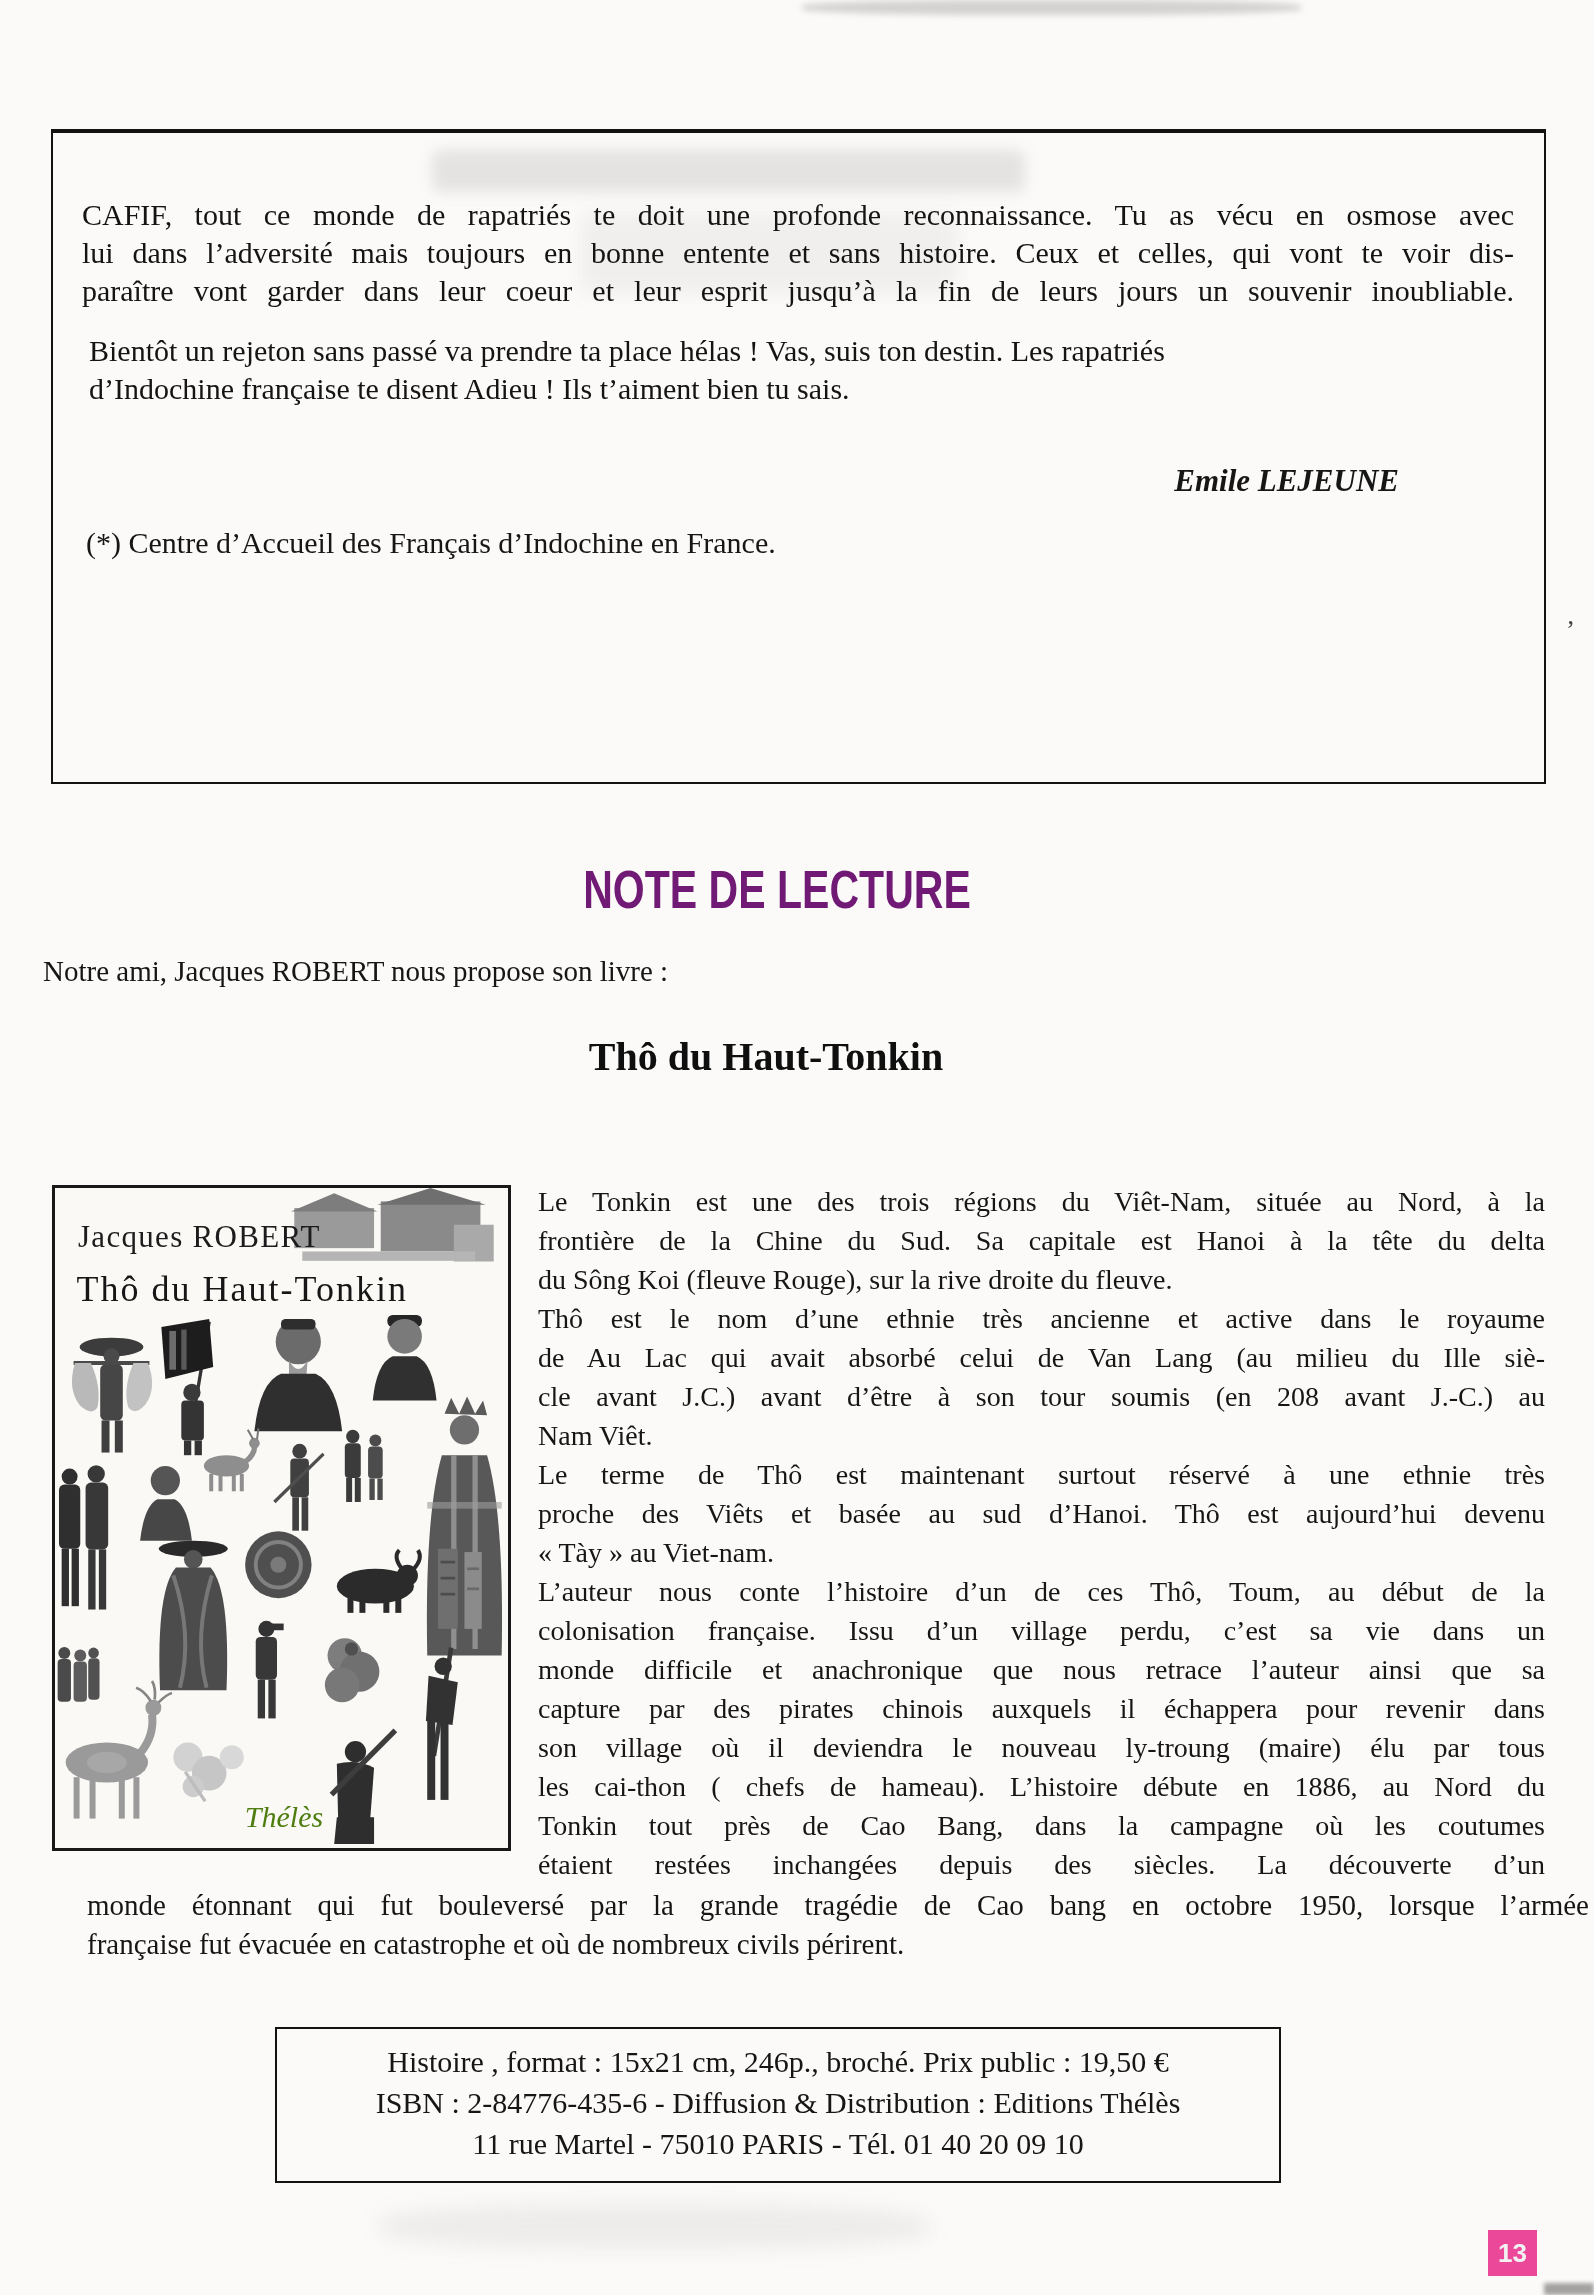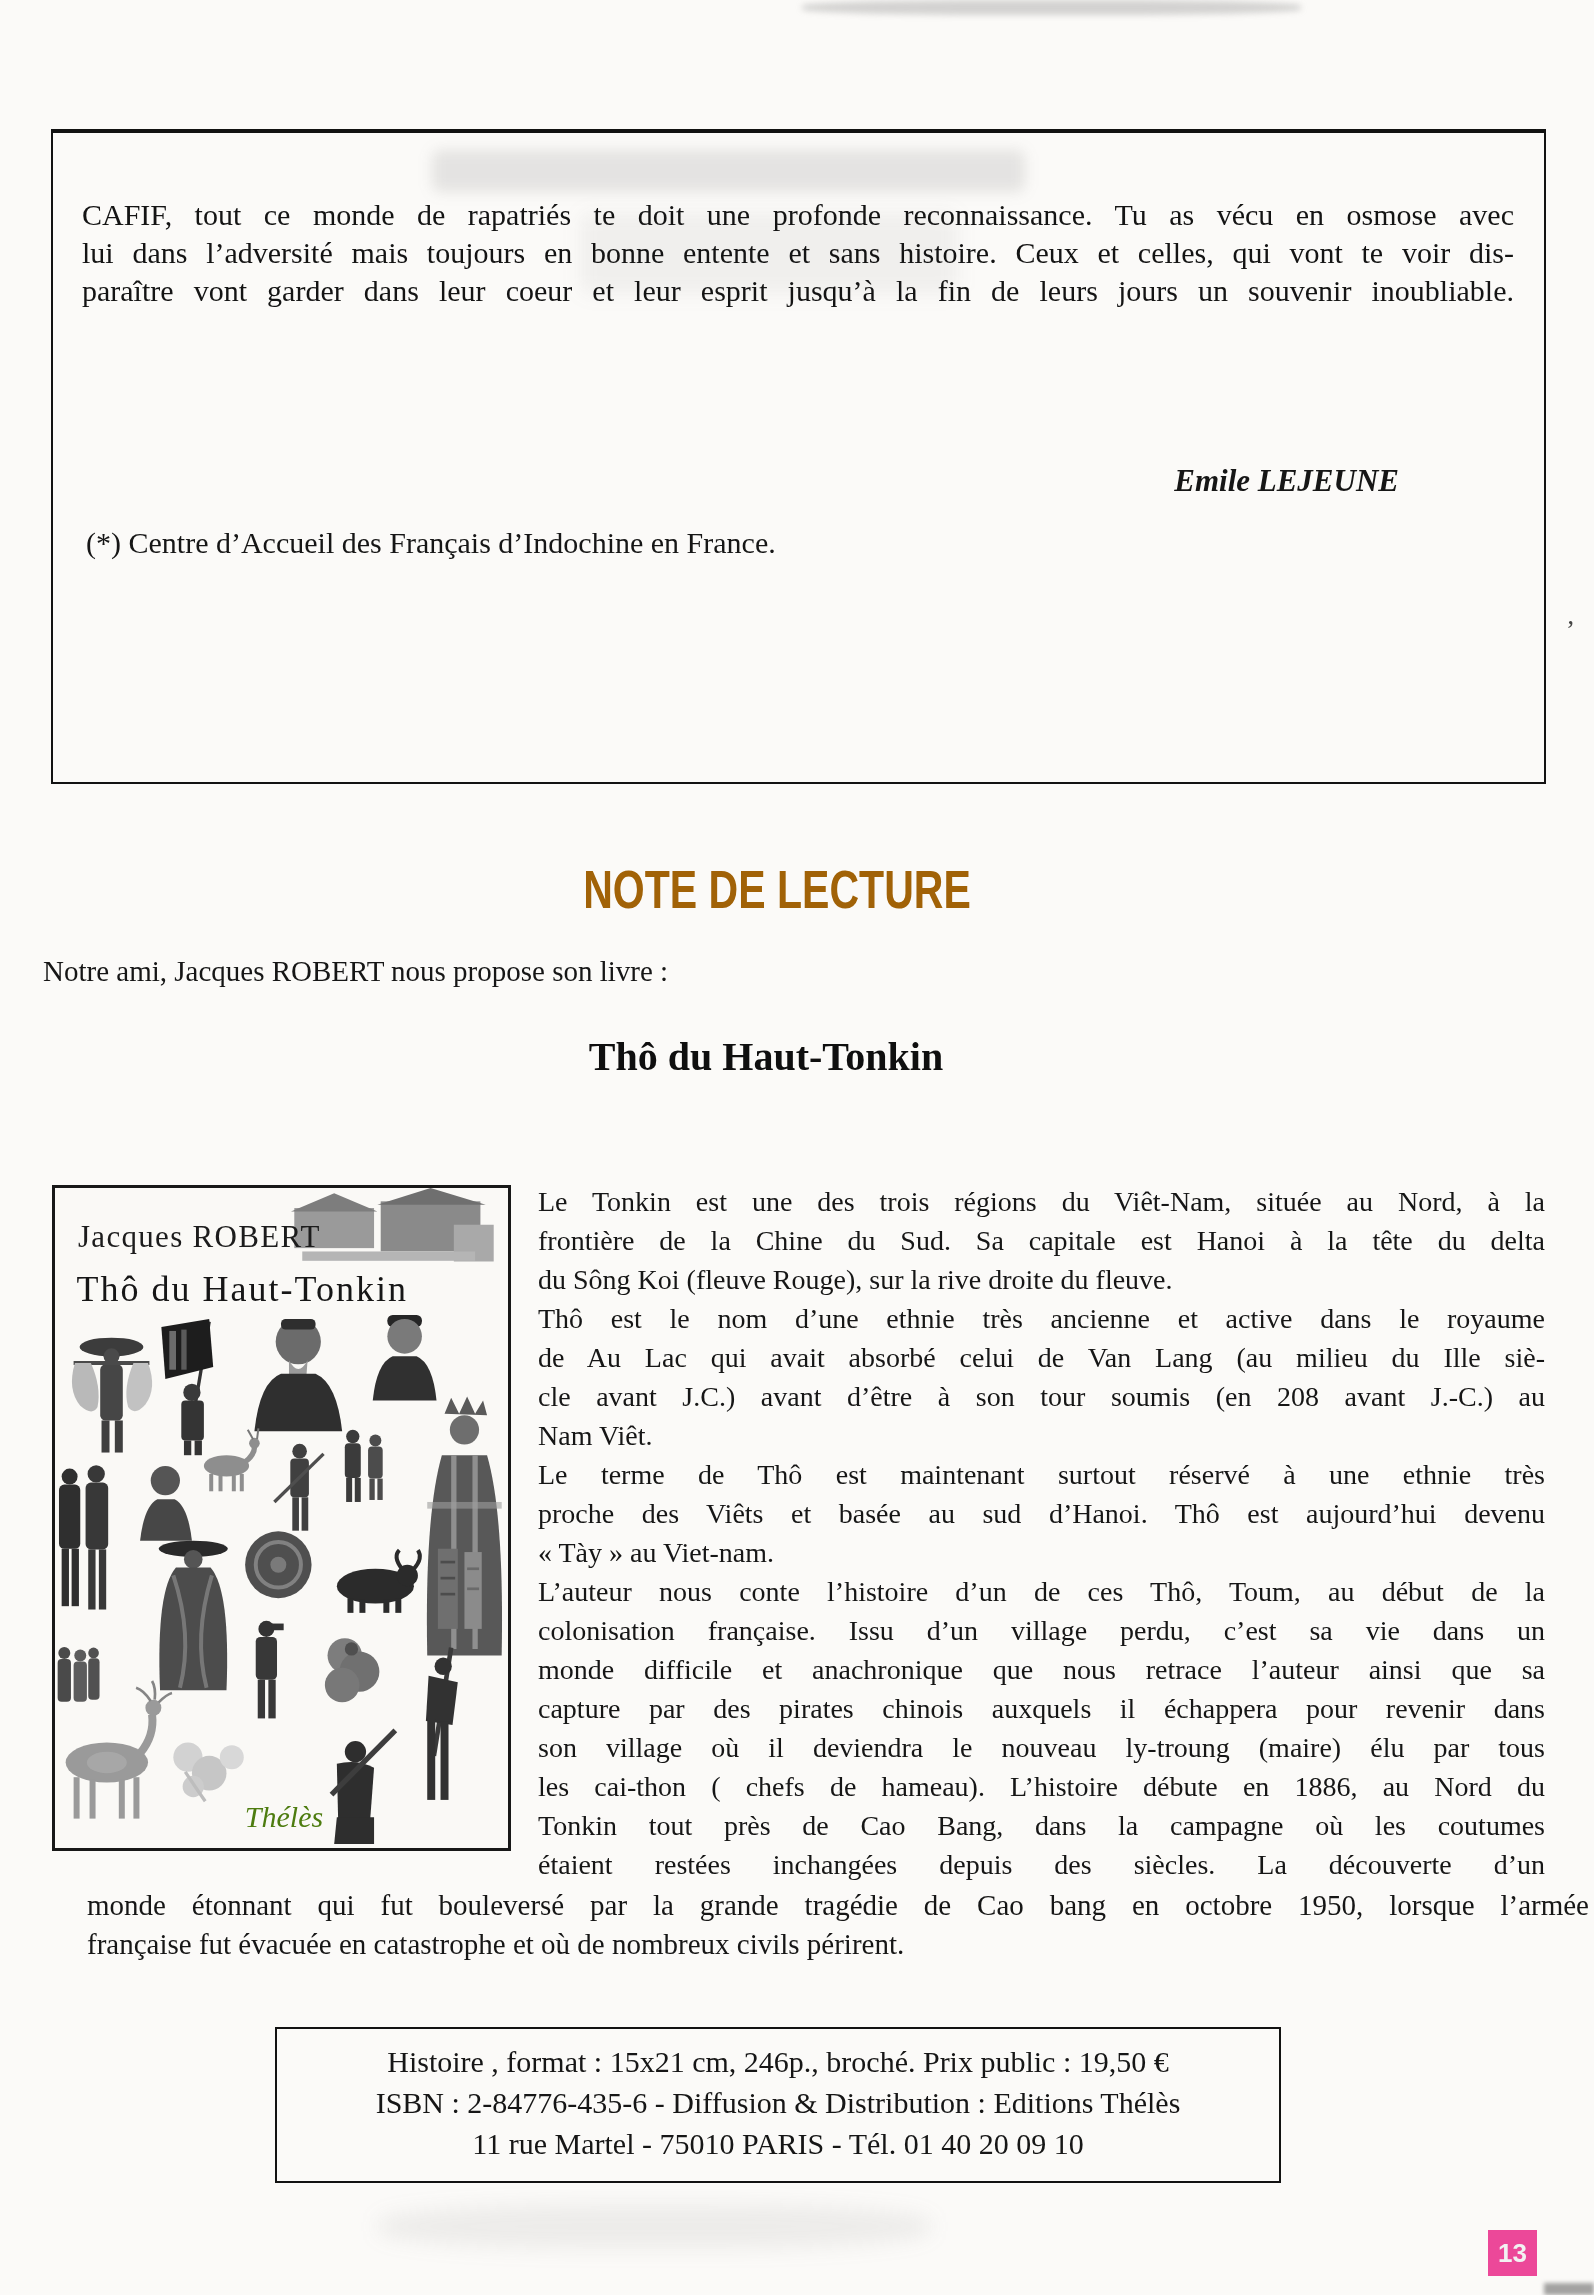--- a/index.html
+++ b/index.html
@@ -34,21 +34,21 @@
   #signature{
     position:absolute;left:958px;top:330px;width:388px;
     font-size:31px;font-weight:bold;font-style:italic;text-align:right;
   }
   #footnote{position:absolute;left:33px;top:393px;font-size:30px;white-space:nowrap;}
 
   
   #note-heading{
     position:absolute;left:0;top:858px;width:1555px;text-align:center;
     font-family:"Liberation Sans", sans-serif;font-weight:bold;
-    font-size:54px;line-height:62px;color:#a16207;letter-spacing:0px;
+    font-size:54px;line-height:62px;color:#701a75;letter-spacing:0px;
   }
   #note-heading span{display:inline-block;transform:scaleX(.76);}
   #intro-line{position:absolute;left:43px;top:955px;font-size:29px;white-space:nowrap;}
   #book-title-heading{
     position:absolute;left:0;top:1033px;width:1532px;text-align:center;
     font-size:40px;font-weight:bold;color:#0f0f0f;
   }
 
   
   #book-cover{
@@ -90,20 +90,24 @@
 <div class="smudge" id="ghost-title2"></div>
 <div class="smudge" id="ghost-bottom"></div>
 <div class="smudge" id="corner-mark"></div>
 <div id="stray-mark">’</div>
 
 <div id="tribute-box">
   <div class="para" id="para1">
     <div class="ln j">CAFIF, tout ce monde de rapatriés te doit une profonde reconnaissance. Tu as vécu en osmose avec</div>
     <div class="ln j">lui dans l’adversité mais toujours en bonne entente et sans histoire. Ceux et celles, qui vont te voir dis-</div>
     <div class="ln j">paraître vont garder dans leur coeur et leur esprit jusqu’à la fin de leurs jours un souvenir inoubliable.</div>
+  </div>
+  <div class="para" id="para2">
+    <div class="ln">Bientôt un rejeton sans passé va prendre ta place hélas ! Vas, suis ton destin. Les rapatriés</div>
+    <div class="ln">d’Indochine française te disent Adieu ! Ils t’aiment bien tu sais.</div>
   </div>
   <div id="signature">Emile LEJEUNE</div>
   <div id="footnote">(*) Centre d’Accueil des Français d’Indochine en France.</div>
 </div>
 
 <div id="note-heading">
   <span>NOTE DE LECTURE</span>
 </div>
 <div id="intro-line">Notre ami, Jacques ROBERT nous propose son livre :</div>
 <div id="book-title-heading">Thô du Haut-Tonkin</div>

